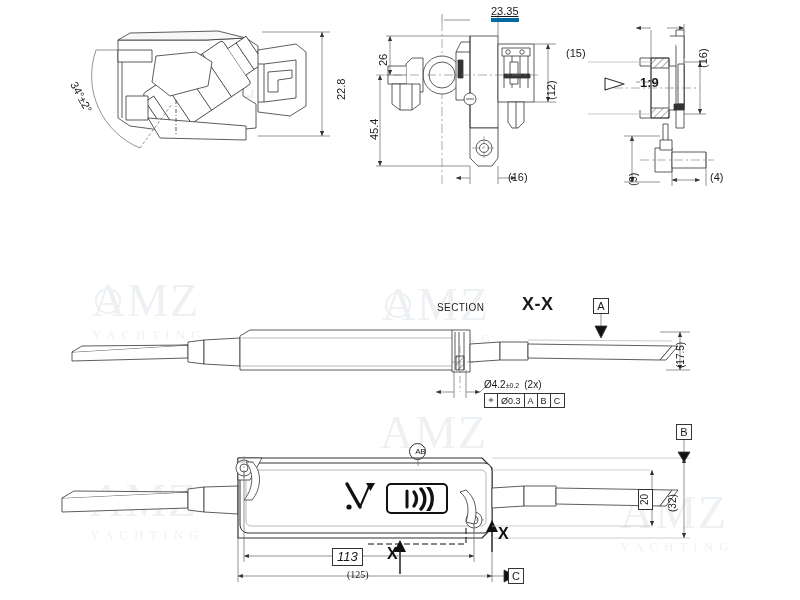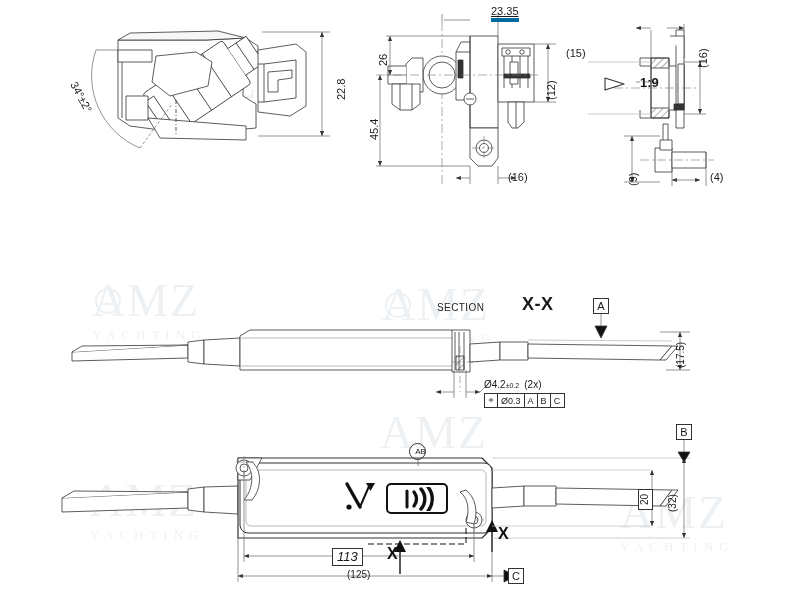--- a/index.html
+++ b/index.html
@@ -484,21 +484,21 @@
     <div>A</div>
     <div>B</div>
     <div>C</div>
   </div>
 
   <div class="balloon" style="left:409px; top:443px;">AB</div>
   <div class="datum" style="left:676px; top:424px;">B</div>
   <div class="datum" style="left:508px; top:568px;">C</div>
 
   <div class="txt framed" style="left:332px; top:548px; font-size:13px;font-style:italic;">113</div>
-  <div class="txt" style="left:347px; top:570px; font-size:10px;">(125)</div>
+  <div class="txt" style="left:347px; top:570px; font-size:10px;font-family:Liberation Serif, serif;">(125)</div>
   <div class="txt framed rot90" style="left:638px; top:510px; font-size:10px;">20</div>
   <div class="txt rot90" style="left:668px; top:512px; font-size:10px;">(32)</div>
 
   <div class="txt" style="left:387px; top:546px; font-size:16px; font-weight:700; color:#111;">X</div>
   <div class="txt" style="left:498px; top:526px; font-size:16px; font-weight:700; color:#111;">X</div>
 
   <svg style="position:absolute; left:343px; top:480px; width:34px; height:32px;" viewBox="0 0 34 32">
     <path d="M4,4 L17,27" stroke="#111" stroke-width="3.4" fill="none" stroke-linecap="round"></path>
     <path d="M17,27 L27,4" stroke="#111" stroke-width="2" fill="none" stroke-linecap="round"></path>
     <path d="M23,3 L32,3 L27.5,11 Z" fill="#111"></path>

